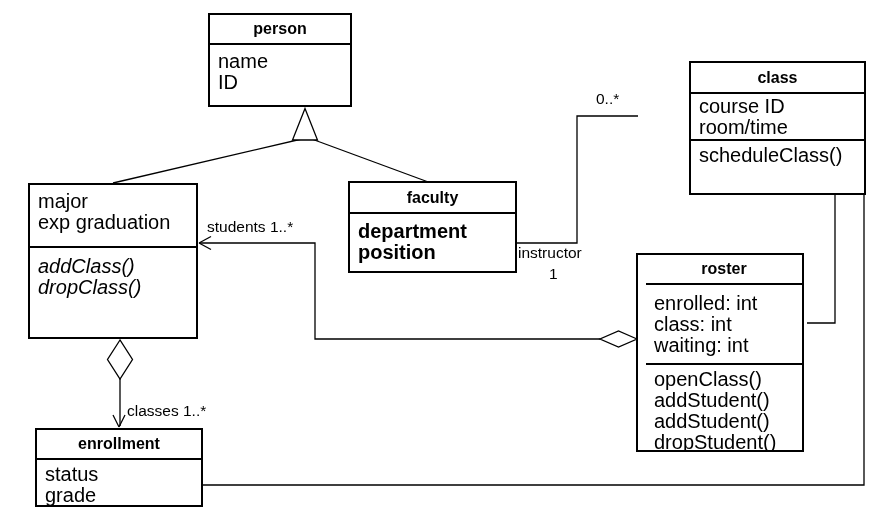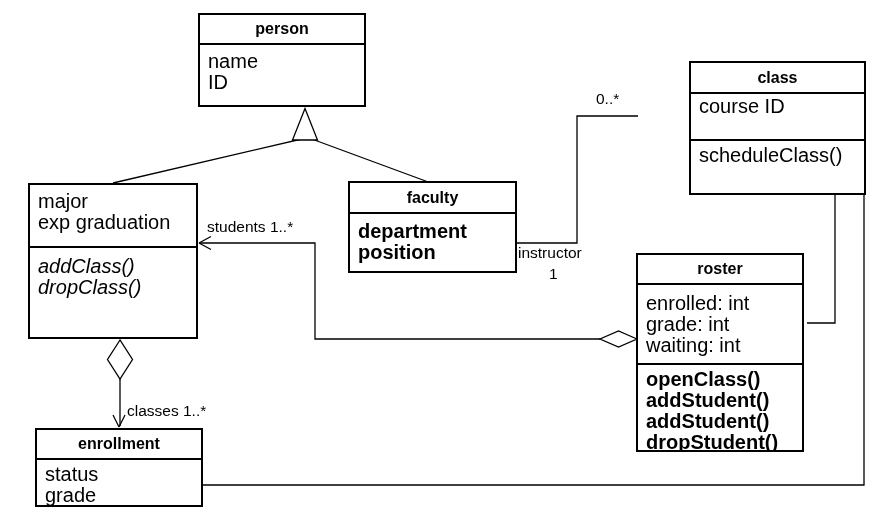--- a/index.html
+++ b/index.html
@@ -84,21 +84,21 @@
     <g>
       <polygon points="120,340 107.5,359.5 120,379 132.5,359.5" fill="#ffffff"></polygon>
       <line x1="120" y1="379" x2="120" y2="426"></line>
       <g>
         <line x1="119" y1="427" x2="113" y2="415"></line>
         <line x1="119" y1="427" x2="125" y2="415"></line>
       </g>
     </g>
   </svg>
 
-  <div class="uml-class" style="left:198px; top:13px; width:168px; height:94px;">
+  <div class="uml-class" style="left:208px; top:13px; width:144px; height:94px;">
     <div class="uml-title" style="height:30px;">person</div>
     <div class="uml-comp" style="height:60px;">
       <div>name</div>
       <div>ID</div>
     </div>
   </div>
 
   <div class="uml-class" style="left:28px; top:183px; width:170px; height:156px;">
     <div class="uml-comp with-sep" style="height:63px;">
       <div>major</div>
@@ -115,34 +115,35 @@
     <div class="uml-comp" style="height:57px; padding-top:7px;font-weight:bold;">
       <div>department</div>
       <div>position</div>
     </div>
   </div>
 
   <div class="uml-class" style="left:653px; top:61px; width:177px; height:134px;margin-left:36px;">
     <div class="uml-title" style="height:31px;">class</div>
     <div class="uml-comp with-sep" style="height:47px; padding-top:2px;">
       <div>course ID</div>
+      <div>room/time</div>
     </div>
     <div class="uml-comp" style="height:27px; padding-top:4px;">
       <div>scheduleClass()</div>
     </div>
   </div>
 
-  <div class="uml-class" style="left:636px; top:253px; width:168px; height:199px;">
+  <div class="uml-class" style="left:636px; top:253px; width:168px; height:199px;padding-left:8px;">
     <div class="uml-title" style="height:30px;">roster</div>
     <div class="uml-comp with-sep" style="height:80px; padding-top:8px;">
       <div>enrolled: int</div>
-      <div>grade: int</div>
+      <div>class: int</div>
       <div>waiting: int</div>
     </div>
-    <div class="uml-comp" style="height:85px; padding-top:4px;font-weight:bold;">
+    <div class="uml-comp" style="height:85px; padding-top:4px;">
       <div>openClass()</div>
       <div>addStudent()</div>
       <div>addStudent()</div>
       <div>dropStudent()</div>
     </div>
   </div>
 
   <div class="uml-class" style="left:35px; top:428px; width:168px; height:79px;">
     <div class="uml-title" style="height:30px;">enrollment</div>
     <div class="uml-comp" style="height:45px; padding-top:4px;">

